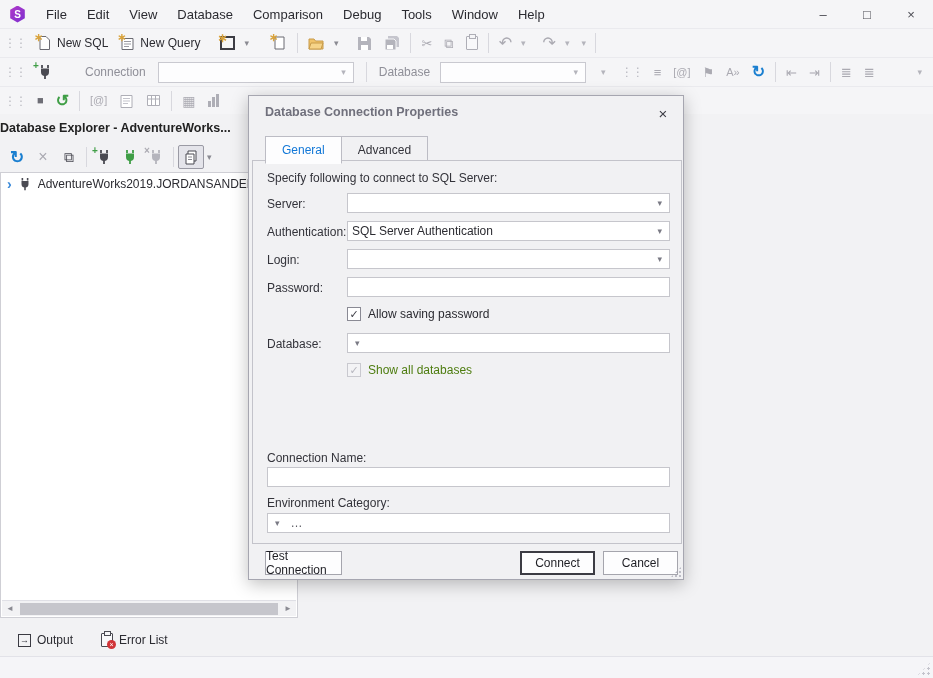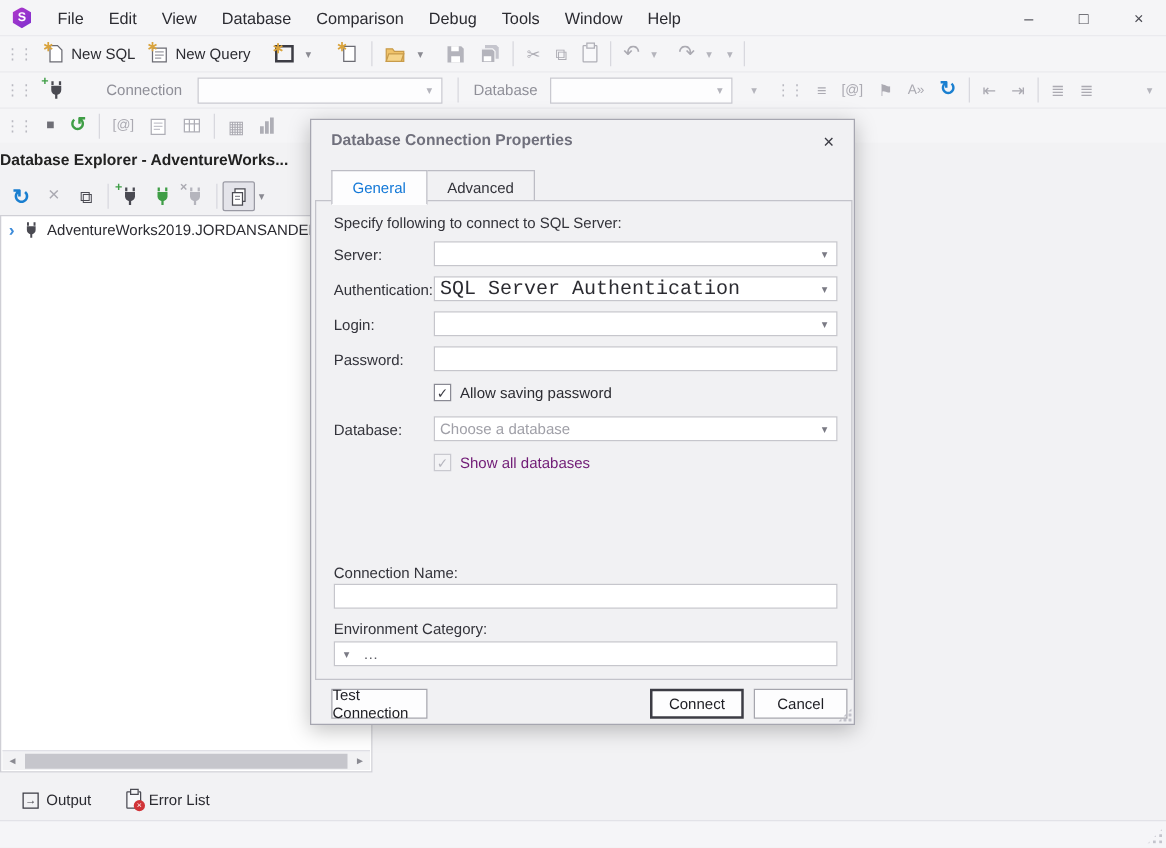--- a/index.html
+++ b/index.html
@@ -77,27 +77,27 @@
             border:1px solid #a6a6b0; box-shadow:0 4px 16px rgba(0,0,0,.25); z-index:10; }
   .dlg-title { height:32px; display:flex; align-items:center; padding-left:16px; font-weight:bold; font-size:12.5px; color:#70707c; }
   .dlg-close { position:absolute; right:10px; top:7px; width:20px; height:20px; display:flex; align-items:center; justify-content:center; color:#3c3c44; font-size:15px; }
   .tabs { position:absolute; left:16px; top:40px; display:flex; }
   .tab { height:25px; padding:13px 16px; display:flex; align-items:center; border:1px solid #bcbcc4; font-size:12px; }
   .tab.active { background:#fdfdfe; color:#1177d7; border-bottom:1px solid #fdfdfe; z-index:2; }
   .tab.inactive { background:#f1f1f3; border-left:none; color:#33333a; }
   .tabpage { position:absolute; left:3px; top:64px; width:430px; height:384px; border:1px solid #c3c3ca; background:#f1f1f3; }
   .frm-label { position:absolute; left:14px; color:#33333a; }
   .frm-field { position:absolute; left:94px; width:323px; height:20px; background:#fff; border:1px solid #c6c6cc; display:flex; align-items:center; padding:0 4px; }
-  .frm-field .val { flex:1; font-size:16px;font-family:Liberation Mono, monospace; }
+  .frm-field .val { flex:1; font-size:12px; }
   .frm-field .ph { flex:1; color:#a0a0a8; }
   .frm-field .caret { font-size:9px; color:#7a7a84; }
   .chk { position:absolute; left:94px; display:flex; align-items:center; gap:7px; }
   .chk-box { width:14px; height:14px; border:1px solid #8a8a94; background:#fff; display:flex; align-items:center; justify-content:center; font-size:11px; color:#3c3c44; }
   .chk.disabled .chk-box { border-color:#c9c9cf; background:#f3f3f5; color:#b6b6be; }
-  .chk.disabled .chk-lbl { color:#701a75; }
+  .chk.disabled .chk-lbl { color:#4d7c0f; }
   .wide { left:14px !important; width:403px !important; }
   input.txt { position:absolute; left:14px; width:403px; height:20px; border:1px solid #c6c6cc; background:#fff; padding:0 5px; font-family:inherit; font-size:12px; }
   input.txt.mid { left:94px; width:323px; }
   .btn { position:absolute; height:24px; background:#fdfdfe; border:1px solid #a5a5ad; display:flex; align-items:center; justify-content:center; font-size:12px; color:#1e1e24; }
   .btn.default { border:2px solid #3c3c44; }
   .dlg-grip { position:absolute; right:1px; bottom:1px; width:12px; height:12px;
     background-image:radial-gradient(#bdbdc6 1.1px, transparent 1.2px); background-size:4px 4px;
     clip-path:polygon(100% 0,100% 100%,0 100%); }
 </style>
 </head>
@@ -420,21 +420,20 @@
       <div class="frm-label" style="top:120px">Password:</div>
       <input class="txt mid" style="top: 116px;" type="password" value="">
 
       <div class="chk" style="top:146px">
         <span class="chk-box">✓</span>
         <span class="chk-lbl">Allow saving password</span>
       </div>
 
       <div class="frm-label" style="top:176px">Database:</div>
       <div class="frm-field" style="top:172px">
-        <span class="ph">Choose a database</span>
         <span class="caret">▾</span>
       </div>
 
       <div class="chk disabled" style="top:202px">
         <span class="chk-box">✓</span>
         <span class="chk-lbl">Show all databases</span>
       </div>
 
       <div class="frm-label" style="top:290px">Connection Name:</div>
       <input class="txt" style="top: 306px;" type="text" value="">

